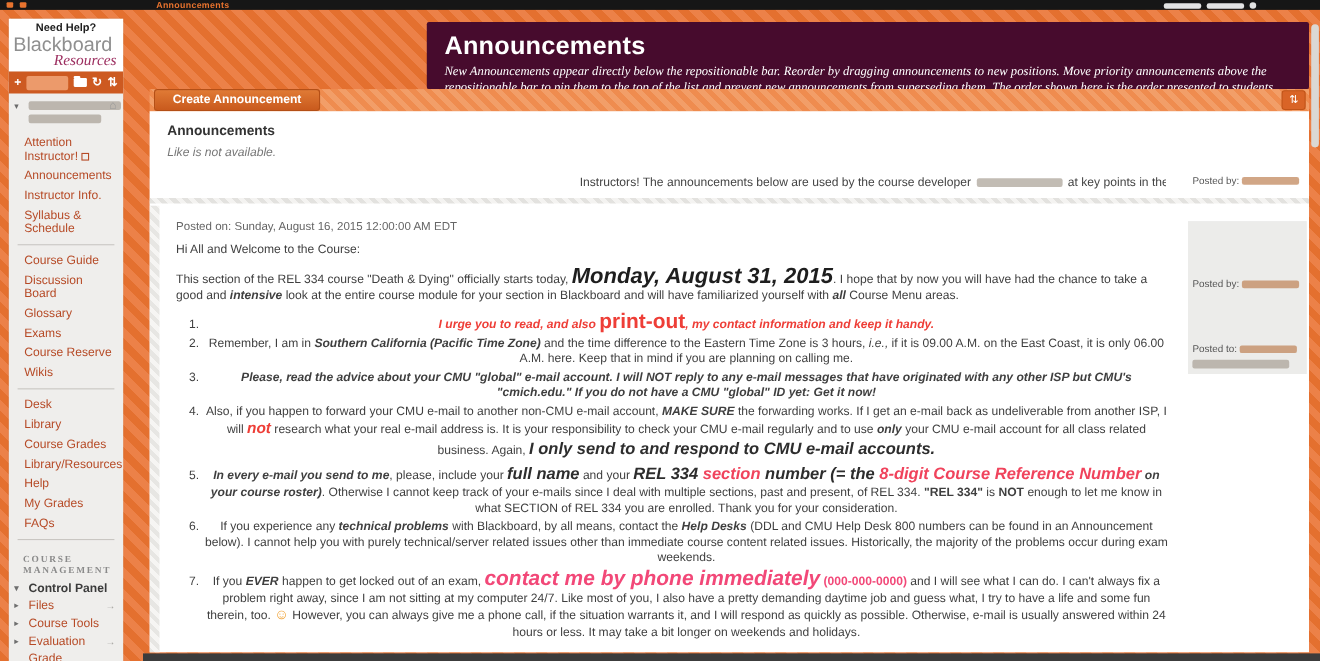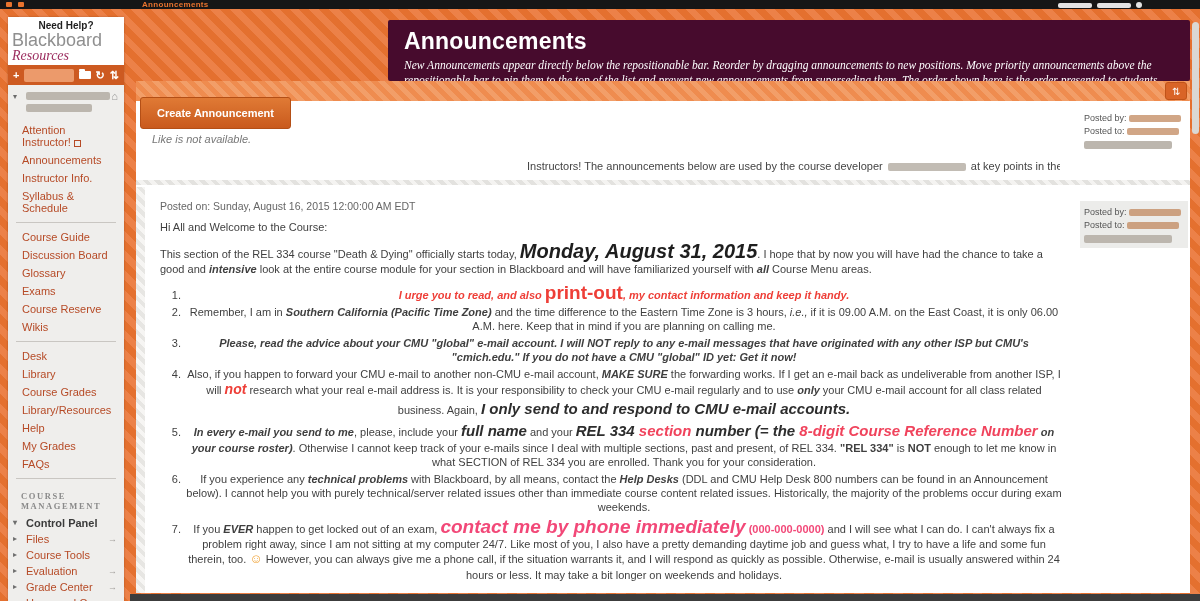--- a/index.html
+++ b/index.html
@@ -11,26 +11,26 @@
   
   .topbar { position:absolute; top:0; left:0; width:1200px; height:9px; background:#161616;
     z-index:30; display:flex; align-items:center; }
   .topbar .mini-ic { width:6px; height:5px; background:#e8732e; margin-left:6px; border-radius:1px; }
   .topbar-title { color:#e8732e; font-size:8px; font-weight:bold; margin-left:118px; letter-spacing:.3px; }
   .topbar-right { position:absolute; right:58px; top:2px; display:flex; gap:5px; align-items:center; }
   .topbar-pill { width:34px; height:5px; background:#e3e3e3; border-radius:2px; }
   .topbar-circ { width:6px; height:6px; background:#e3e3e3; border-radius:50%; }
 
   
-  .sidebar { position:absolute; left:8px; top:17px; width:116px; height:584px;
+  .sidebar { position:absolute; left:8px; top:17px; width:104px; height:584px;
     background:#efeeec; z-index:5; overflow:hidden; box-shadow:0 0 2px rgba(0,0,0,.25); }
   .logo-box { background:#fff; padding:3px 4px 2px; }
   .logo-needhelp { font-size:10px; font-weight:bold; color:#1e1e1e; text-align:center; }
   .logo-bb { font-size:18px; color:#8f8f8f; line-height:1.02; }
-  .logo-res { font-size:14px; font-style:italic; color:#9b2c5e; 
+  .logo-res { font-size:14px; font-style:italic; color:#9b2c5e; text-align:right;
     font-family:"Liberation Serif",serif; line-height:1; padding-right:2px; }
   .side-toolbar { height:20px; background:#cd5a21; display:flex; align-items:center;
     padding:0 5px; gap:5px; }
   .tb-glyph { color:#fff; font-size:11px; font-weight:bold; line-height:1; cursor:pointer; }
   .tb-seg { flex:1; height:13px; background:#ec9a6b; border-radius:2px; cursor:pointer; }
   .tb-folder { width:12px; height:8px; background:#fff; border-radius:1px; position:relative; cursor:pointer; }
   .tb-folder:before { content:""; position:absolute; top:-2px; left:0; width:6px; height:2px;
     background:#fff; border-radius:1px 1px 0 0; }
   .course-entry { padding:7px 6px 5px 6px; position:relative; }
   .course-caret { position:absolute; left:5px; top:7px; color:#6b6b6b; font-size:8px; }
@@ -54,21 +54,21 @@
   
   .main-header { position:absolute; left:388px; top:20px; width:802px; height:61px;
     background:#470b2d; color:#fff; padding:8px 16px 6px; z-index:4; border-radius:2px; }
   .main-header h1 { margin:0; font-size:23px; font-weight:bold; letter-spacing:.2px; }
   .main-desc { font-size:11.5px; font-style:italic; line-height:1.32; margin-top:3px;
     font-family:"Liberation Serif",serif; }
 
   
   .actionbar { position:absolute; left:136px; top:81px; width:1054px; height:20px;
     background:repeating-linear-gradient(45deg,#ef8c4f 0 5px,#f29e68 5px 10px); z-index:4; }
-  .create-btn { position:absolute; left:4px; top:16px; height:32px; padding:0 16px;
+  .create-btn { position:absolute; left:4px; top:0; height:20px; padding:0 16px;
     background:linear-gradient(#e07a35,#c95a1d); border:1px solid #b44f16; border-radius:3px;
     color:#fff; font-weight:bold; font-size:11px; line-height:18px; cursor:pointer; }
   .sort-btn { position:absolute; right:3px; top:1px; width:22px; height:18px;
     background:#d96427; border:1px solid #c05318; border-radius:3px; color:#fff;
     font-size:10px; text-align:center; line-height:16px; cursor:pointer; }
 
   
   .content { position:absolute; left:136px; top:101px; width:1054px; height:492px;
     background:#fff; z-index:3; overflow:hidden; }
   .a1 { position:relative; padding:11px 130px 6px 16px; }
@@ -90,21 +90,21 @@
   .a2 .posted-on { margin:6px 0 8px; }
   .a2-p { font-size:11px; color:#3f3f3f; margin:0 0 7px; line-height:1.3; }
   .a2-list { margin:2px 0 6px; padding-left:24px; font-size:11px; color:#3f3f3f; line-height:1.28; }
   .a2-list li { margin-bottom:3px;text-align:center; }
 
   
   .info-box { position:absolute; right:2px; width:108px; font-size:9px; color:#555; padding:5px 4px;
     line-height:1.45; }
   .info1 { top:6px; }
   .info2 { top:100px; background:#ececea; }
-  .info-row { white-space:nowrap; }
+  .info-row { white-space:nowrap;margin-top:46px; }
   .info-row .redact { display:inline-block; width:52px; height:7px; vertical-align:middle;
     background:#c2885e; opacity:.75; }
   .info-box .redact.full { display:block; width:88px; margin-top:3px; background:#bcb6ae; }
 
   
   .sg-n {}
   .sg-b { font-weight:bold; }
   .sg-i { font-style:italic; }
   .sg-bi { font-weight:bold; font-style:italic; }
   .sg-bi-red { font-weight:bold; font-style:italic; color:#ee3e37; }

